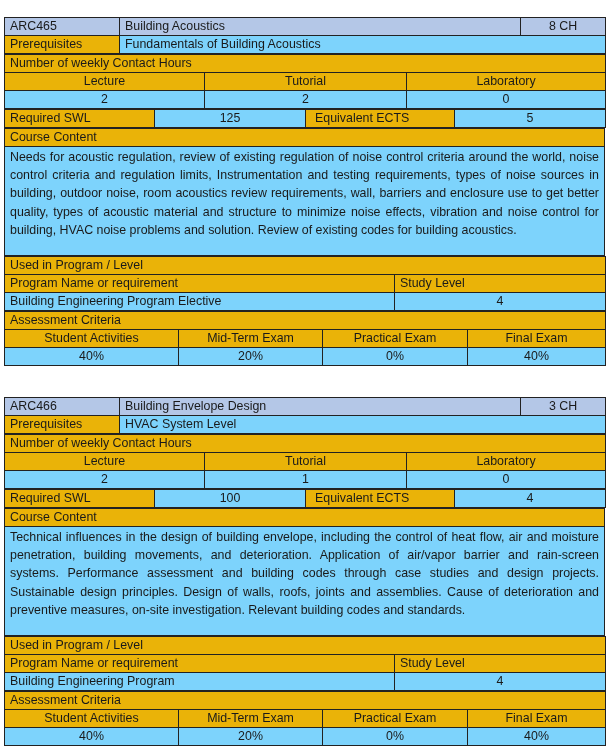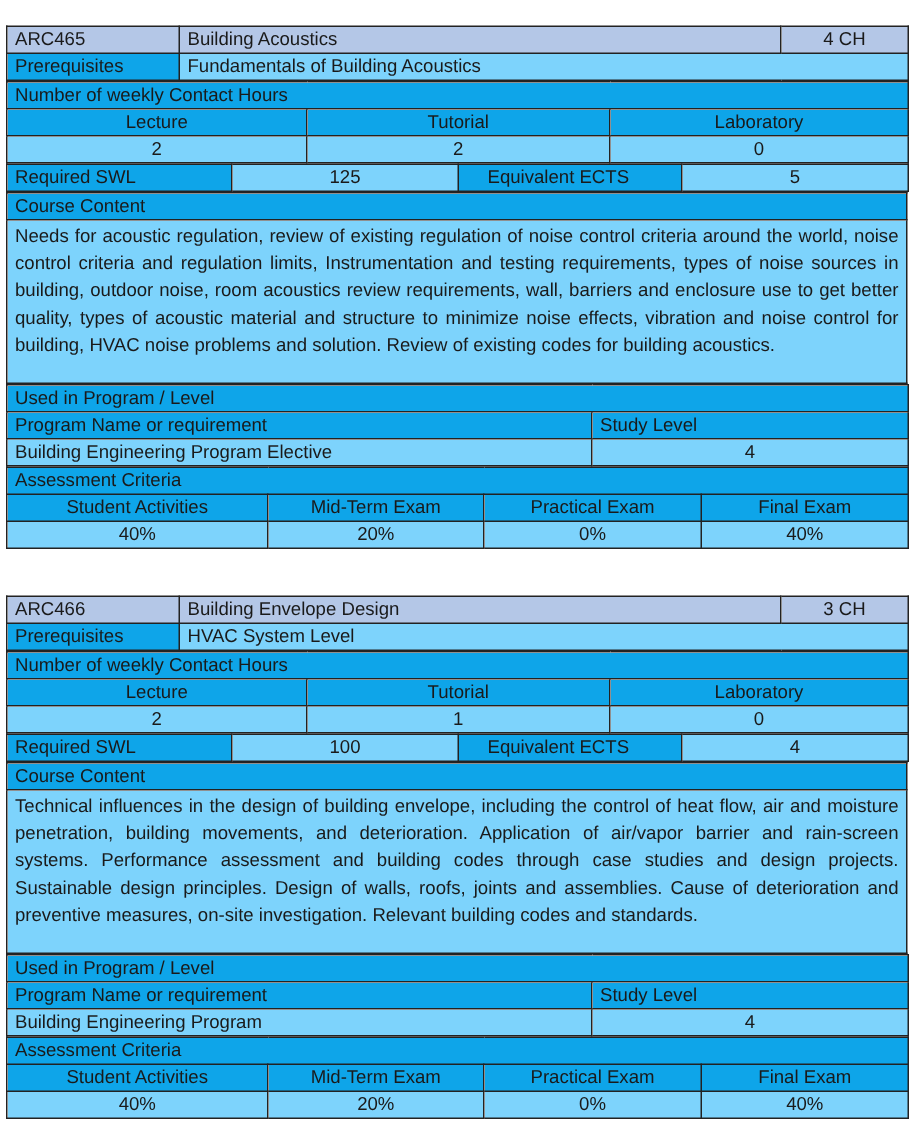--- a/index.html
+++ b/index.html
@@ -3,41 +3,41 @@
 <meta charset="utf-8">
 <style>
   html, body { margin: 0; padding: 0; background: #ffffff; }
   body { width: 610px; height: 755px; position: relative; font-family: "Liberation Sans", sans-serif; font-size: 12.4px; color: #1a1a1a; }
   .course { position: absolute; left: 4px; width: 502px; }
   .course.c1 { top: 17px; }
   .course.c2 { top: 397px; }
   table { border-collapse: collapse; width: 601px; table-layout: fixed; }
   td { border: 1px solid #222; padding: 0 5px; height: 17px; line-height: 17px; white-space: nowrap; overflow: hidden; }
   .blue { background: #b4c7e7; }
-  .green { background: #0ea5e9; }
+  .green { background: #eab308; }
   .white { background: #7dd3fc; }
   .center { text-align: center; }
   .content { white-space: normal; text-align: justify; line-height: 18.2px; padding: 1px 5px 16px 5px; height: auto; }
-  .lv { padding-left: 19px; }
+  .lv { padding-left: 9px; }
 </style>
 </head>
 <body>
 
 <div class="course c1">
   <table>
     <colgroup>
         <col style="width:115px">
         <col style="width:401px">
         <col style="width:85px">
       </colgroup>
     <tbody>
         <tr>
       <td class="blue">ARC465</td>
       <td class="blue">Building Acoustics</td>
-      <td class="blue center">4 CH</td>
+      <td class="blue center">8 CH</td>
     </tr>
     <tr>
       <td class="green">Prerequisites</td>
       <td class="white" colspan="2">Fundamentals of Building Acoustics</td>
     </tr>
   </tbody>
     </table>
   <table>
     <colgroup>
         <col style="width:200px">

